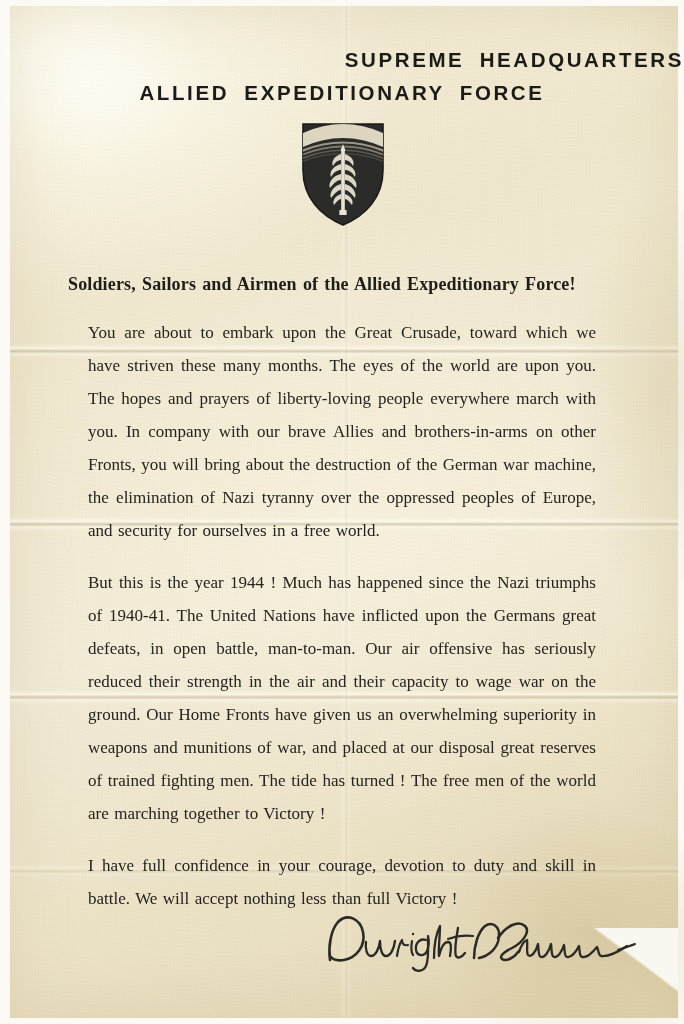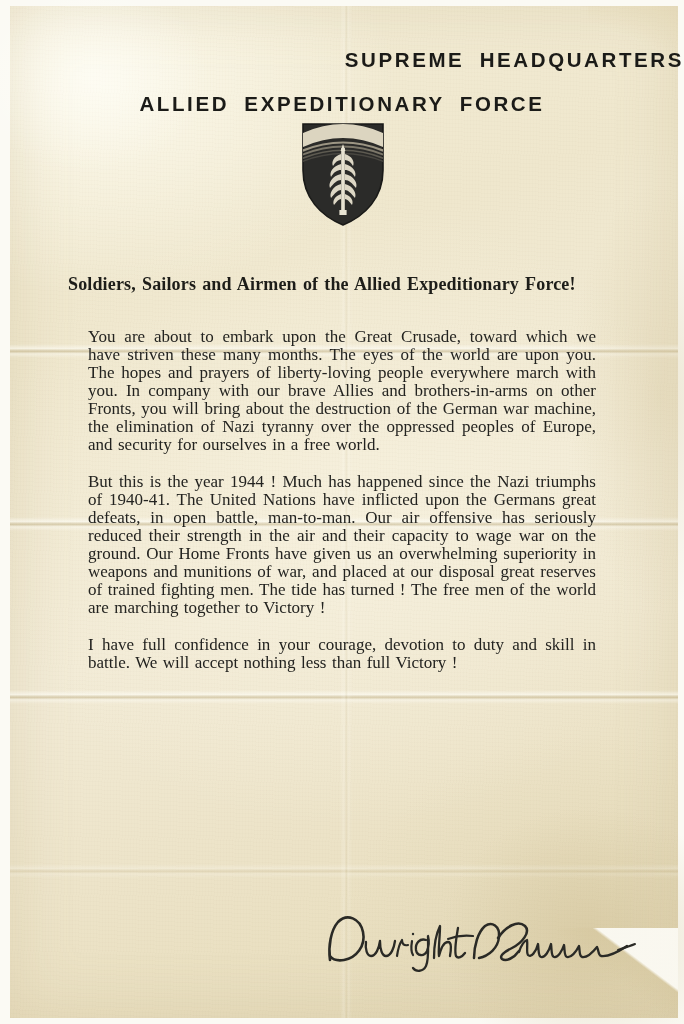--- a/index.html
+++ b/index.html
@@ -95,21 +95,21 @@
   #hdr1 {
     position: absolute;
     top: 48px; left: 0; width: 100%;
     font-size: 20.5px;
     letter-spacing: 2.6px;
     word-spacing: 7px;
     text-align: right;
   }
   #hdr2 {
     position: absolute;
-    top: 92px; left: 0; width: 100%;
+    top: 81px; left: 0; width: 100%;
     font-size: 20.5px;
     letter-spacing: 2.6px;
     word-spacing: 7px;
     text-align: center;
   }
 
   
   #emblem {
     position: absolute;
     left: 299px;
@@ -131,24 +131,24 @@
   }
 
   #body {
     position: absolute;
     left: 88px;
     top: 316px;
     width: 508px;
   }
   .para {
     font-size: 17px;
-    line-height: 18px;
+    line-height: 33px;
     text-align: justify;
     color: #232320;
-    margin: 12px 0 19px 0;
+    margin: 0 0 19px 0;
     word-spacing: 1.2px;
   }
   .para:last-child { margin-bottom: 0; }
 
   #signature {
     position: absolute;
     left: 322px;
     top: 906px;
     width: 320px;
     height: 78px;

